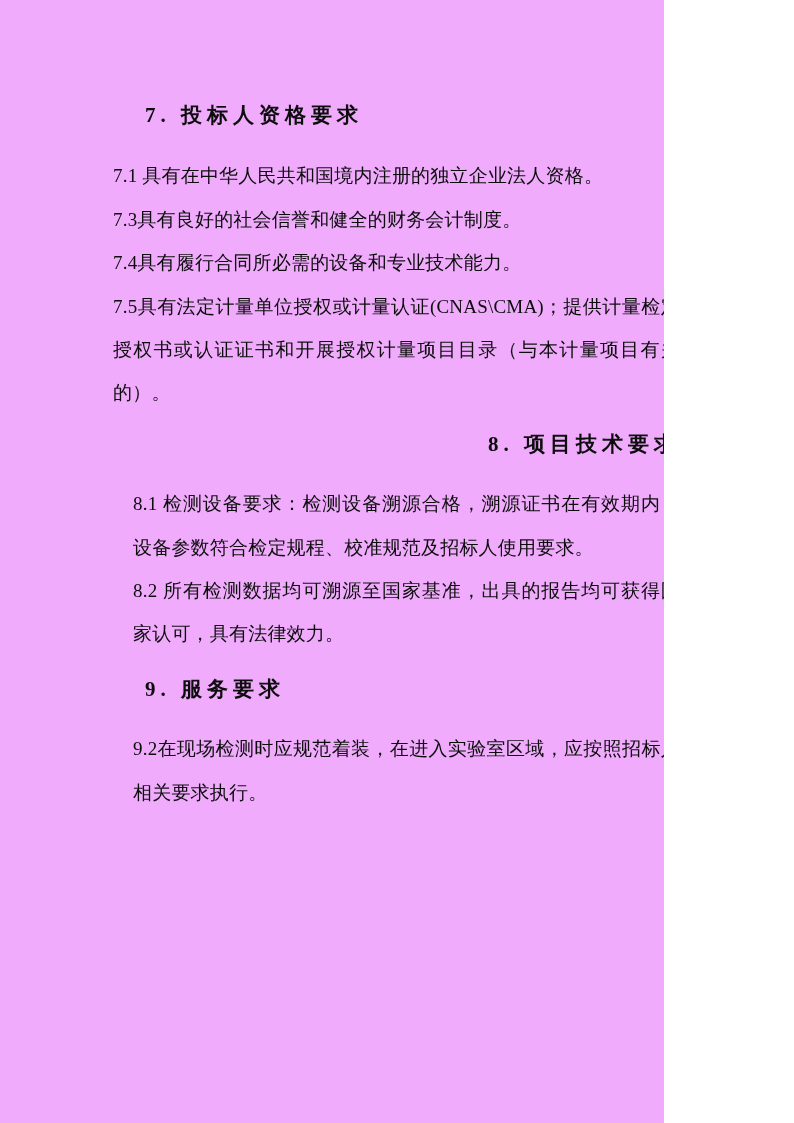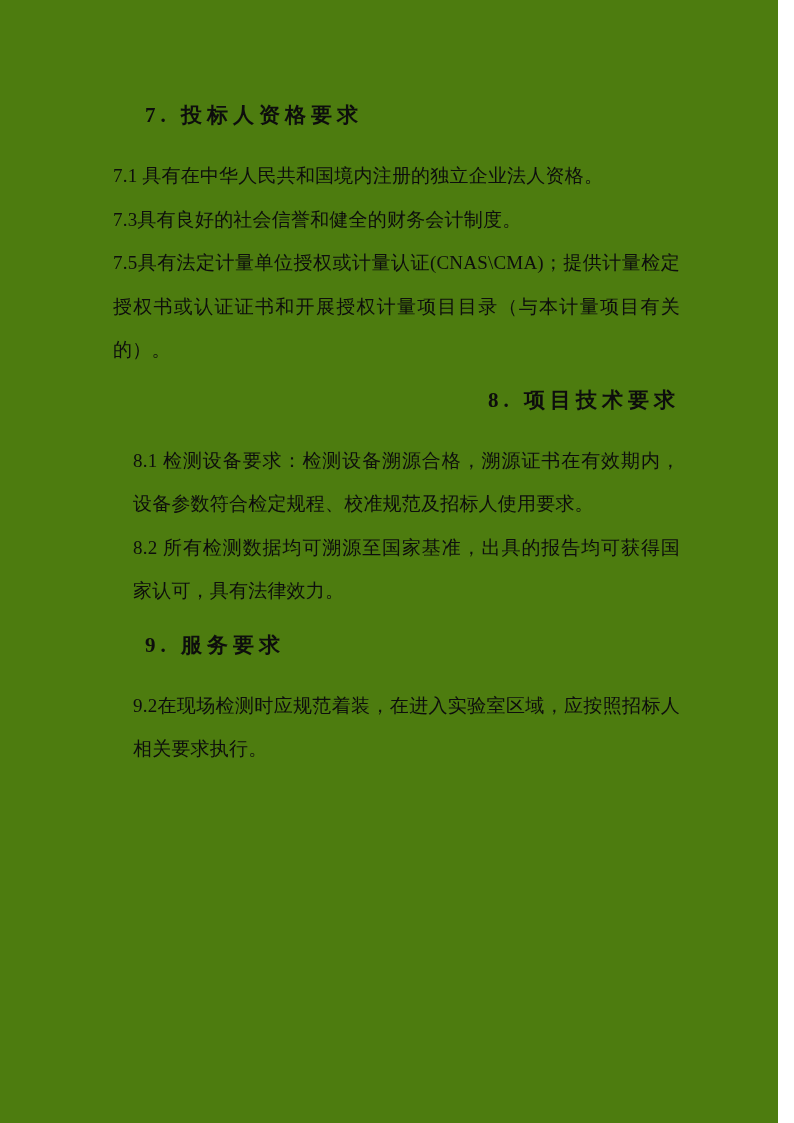--- a/index.html
+++ b/index.html
@@ -2,23 +2,23 @@
 <html lang="zh"><head>
 <meta charset="utf-8">
 <style>
   html,body{
     margin:0;
     padding:0;
     background:#ffffff;
   }
   .page{
     position:relative;
-    width:778px;
+    width:664px;
     height:1123px;
-    background:#4d7c0f;
+    background:#f0abfc;
     overflow:hidden;
     font-family:"Liberation Serif","DejaVu Serif",serif;
     color:#0d0d0d;
   }
   .content{
     position:absolute;
     left:113px;
     top:94px;
     width:567px;
     font-size:19px;
@@ -48,20 +48,21 @@
 </head>
 <body>
 
 <div class="page">
   <div class="content">
 
     <section>
       <div class="sec-heading h7">7. 投标人资格要求</div>
       <p class="para">7.1 具有在中华人民共和国境内注册的独立企业法人资格。</p>
       <p class="para">7.3具有良好的社会信誉和健全的财务会计制度。</p>
+      <p class="para">7.4具有履行合同所必需的设备和专业技术能力。</p>
       <p class="para">7.5具有法定计量单位授权或计量认证(CNAS\CMA)；提供计量检定授权书或认证证书和开展授权计量项目目录（与本计量项目有关的）。</p>
     </section>
 
     <section class="sec-indent">
       <div class="sec-heading h8">8. 项目技术要求</div>
       <p class="para">8.1 检测设备要求：检测设备溯源合格，溯源证书在有效期内，设备参数符合检定规程、校准规范及招标人使用要求。</p>
       <p class="para">8.2 所有检测数据均可溯源至国家基准，出具的报告均可获得国家认可，具有法律效力。</p>
     </section>
 
     <section class="sec-indent">

